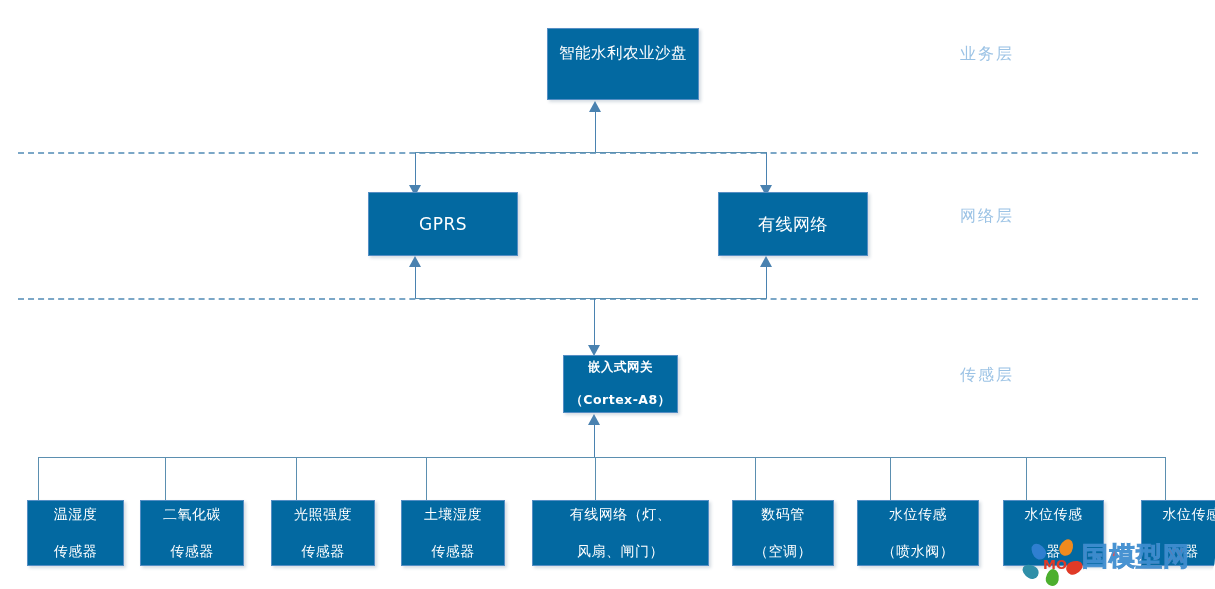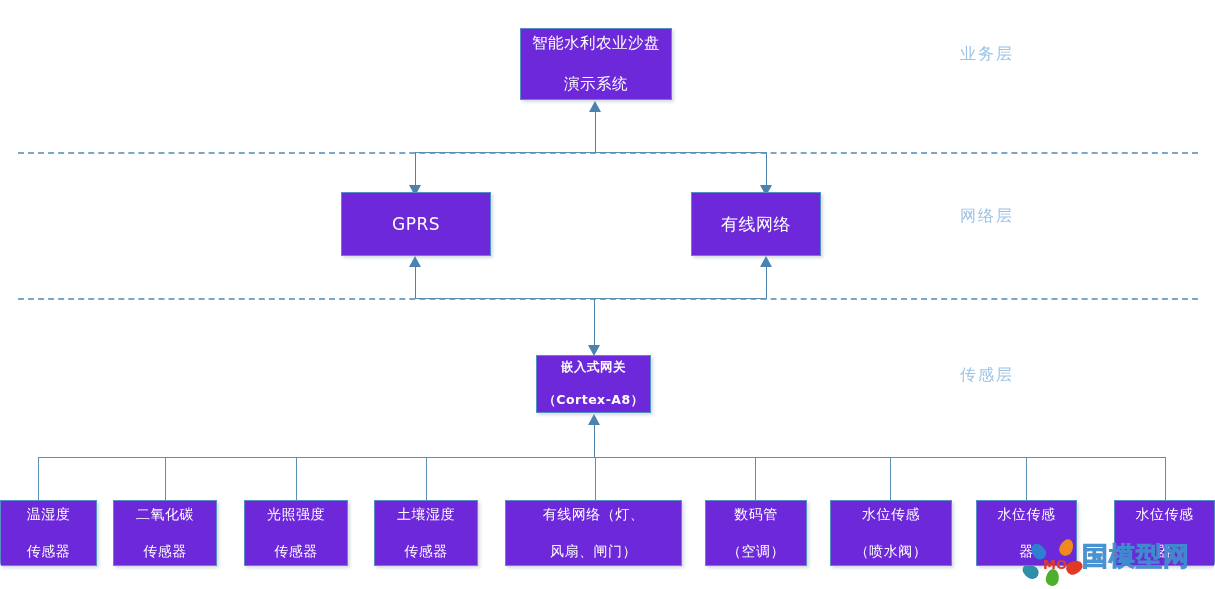--- a/index.html
+++ b/index.html
@@ -13,31 +13,32 @@
   #canvas {
     position: relative;
     width: 1215px;
     height: 589px;
     background: #ffffff;
     overflow: hidden;
     border-radius: 31px;
   }
   .box {
     position: absolute;
-    background: #6d28d9;
+    background: #0369a1;
     border: 1px solid #558ec4;
     box-sizing: border-box;
     color: #ffffff;
     display: flex;
     align-items: center;
     justify-content: center;
     text-align: center;
     line-height: 1.35;
     box-shadow: 2px 2px 3px rgba(120,140,160,0.30);
     letter-spacing: 0.5px;
+    margin-left: 27px;
   }
   .box span { display: block; width: 100%; }
   .box-title   { font-size: 15.5px; }
   .box-net     { font-size: 17px; }
   .box-gw      { font-size: 12.5px; }
   .box-leaf    { font-size: 14px; }
   .layer-label {
     position: absolute;
     color: #9cc3e5;
     font-size: 16px;
@@ -117,38 +118,38 @@
 <div id="canvas">
 
   <div class="dashed-line" style="left:18px; top:152px; width:1180px;"></div>
   <div class="dashed-line" style="left:18px; top:298px; width:1180px;"></div>
 
   <div class="layer-label" style="left:960px; top:44px;"><span>业务层</span></div>
   <div class="layer-label" style="left:960px; top:206px;text-align:right;"><span>网络层</span></div>
   <div class="layer-label" style="left:960px; top:365px;"><span>传感层</span></div>
 
   <div class="box box-title" style="left:520px; top:28px; width:152px; height:72px;">
-    <span><span>智能水利农业沙盘</span><br><span>演示系统</span></span>
+    <span><span>智能水利农业沙盘</span><br></span>
   </div>
 
   <div class="arrow-line" style="left:595px; top:112px; height:41px;"></div>
   <div class="arrow-head arrow-up" style="left:589px; top:101px;"></div>
 
   <div class="bus" style="left:415px; top:152px; width:352px;"></div>
 
   <div class="arrow-line" style="left:415px; top:153px; height:32px;"></div>
   <div class="arrow-head arrow-down" style="left:409px; top:185px;"></div>
 
   <div class="arrow-line" style="left:766px; top:153px; height:32px;"></div>
   <div class="arrow-head arrow-down" style="left:760px; top:185px;"></div>
 
   <div class="box box-net" style="left:341px; top:192px; width:150px; height:64px;">
     <span>GPRS</span>
   </div>
-  <div class="box box-net" style="left:691px; top:192px; width:130px; height:64px;">
+  <div class="box box-net" style="left:691px; top:192px; width:150px; height:64px;">
     <span>有线网络</span>
   </div>
 
   <div class="arrow-line" style="left:415px; top:267px; height:31px;"></div>
   <div class="arrow-head arrow-up" style="left:409px; top:256px;"></div>
 
   <div class="arrow-line" style="left:766px; top:267px; height:31px;"></div>
   <div class="arrow-head arrow-up" style="left:760px; top:256px;"></div>
 
   <div class="bus" style="left:415px; top:298px; width:352px;"></div>

